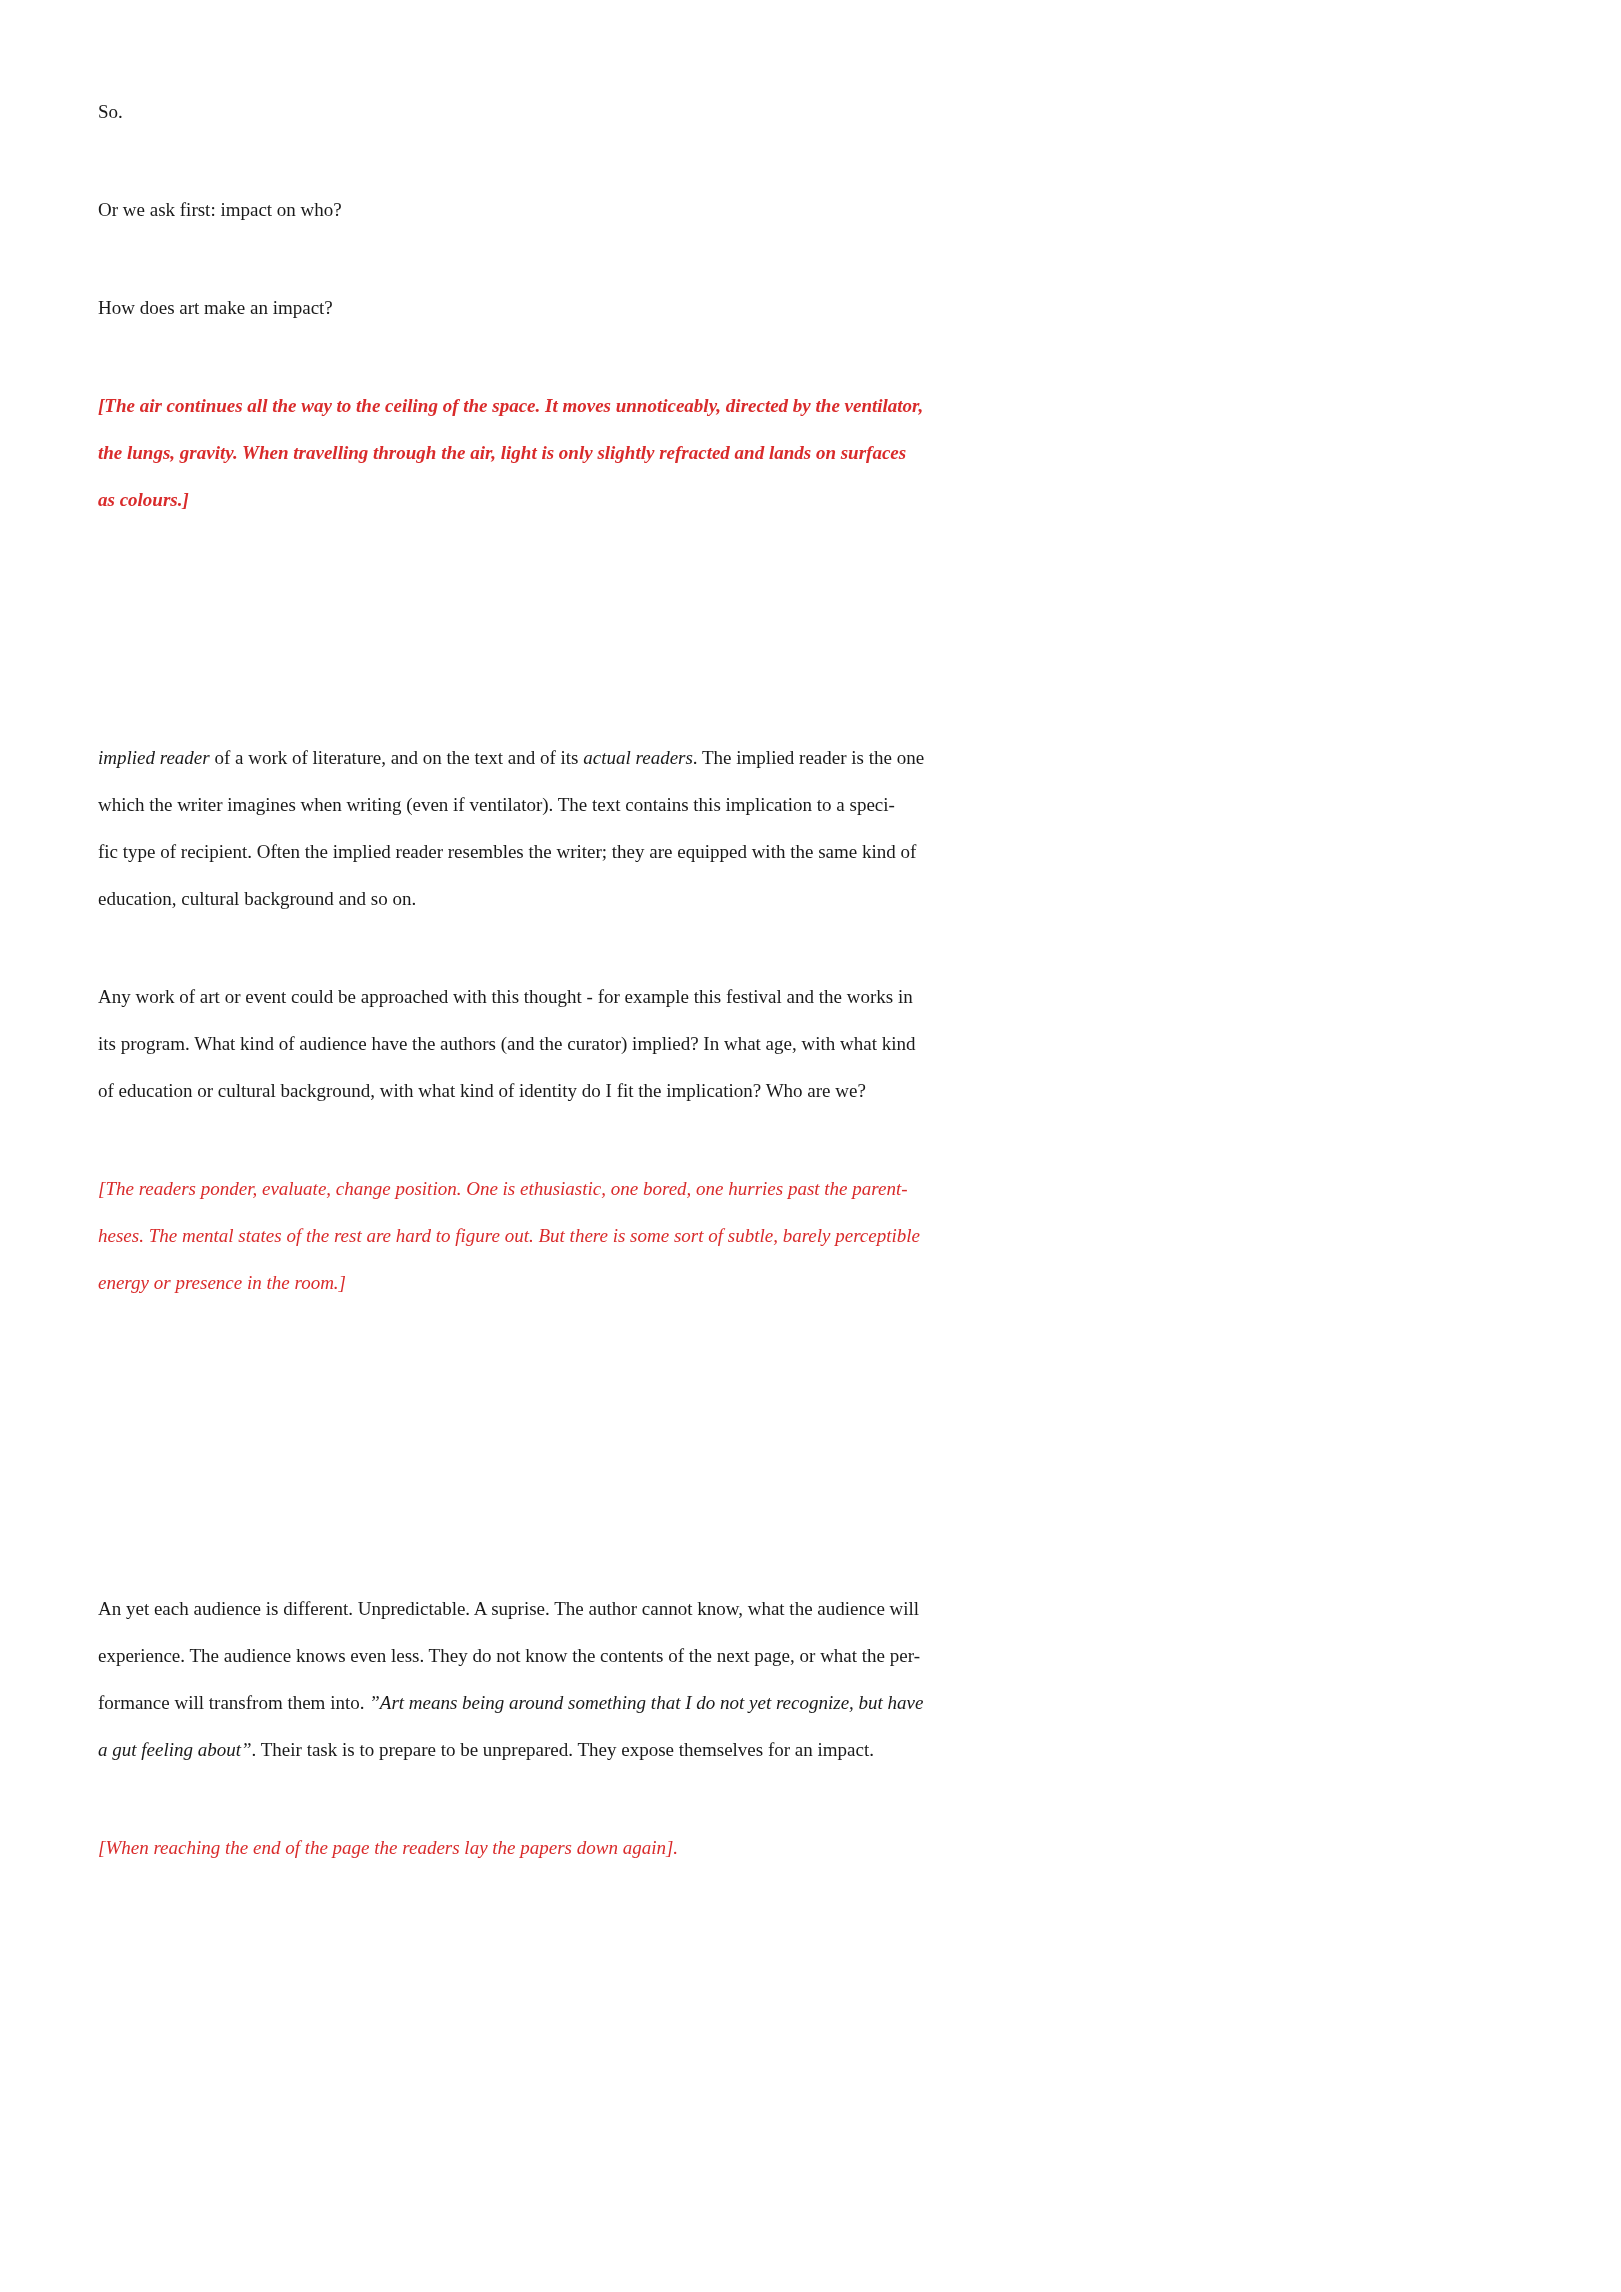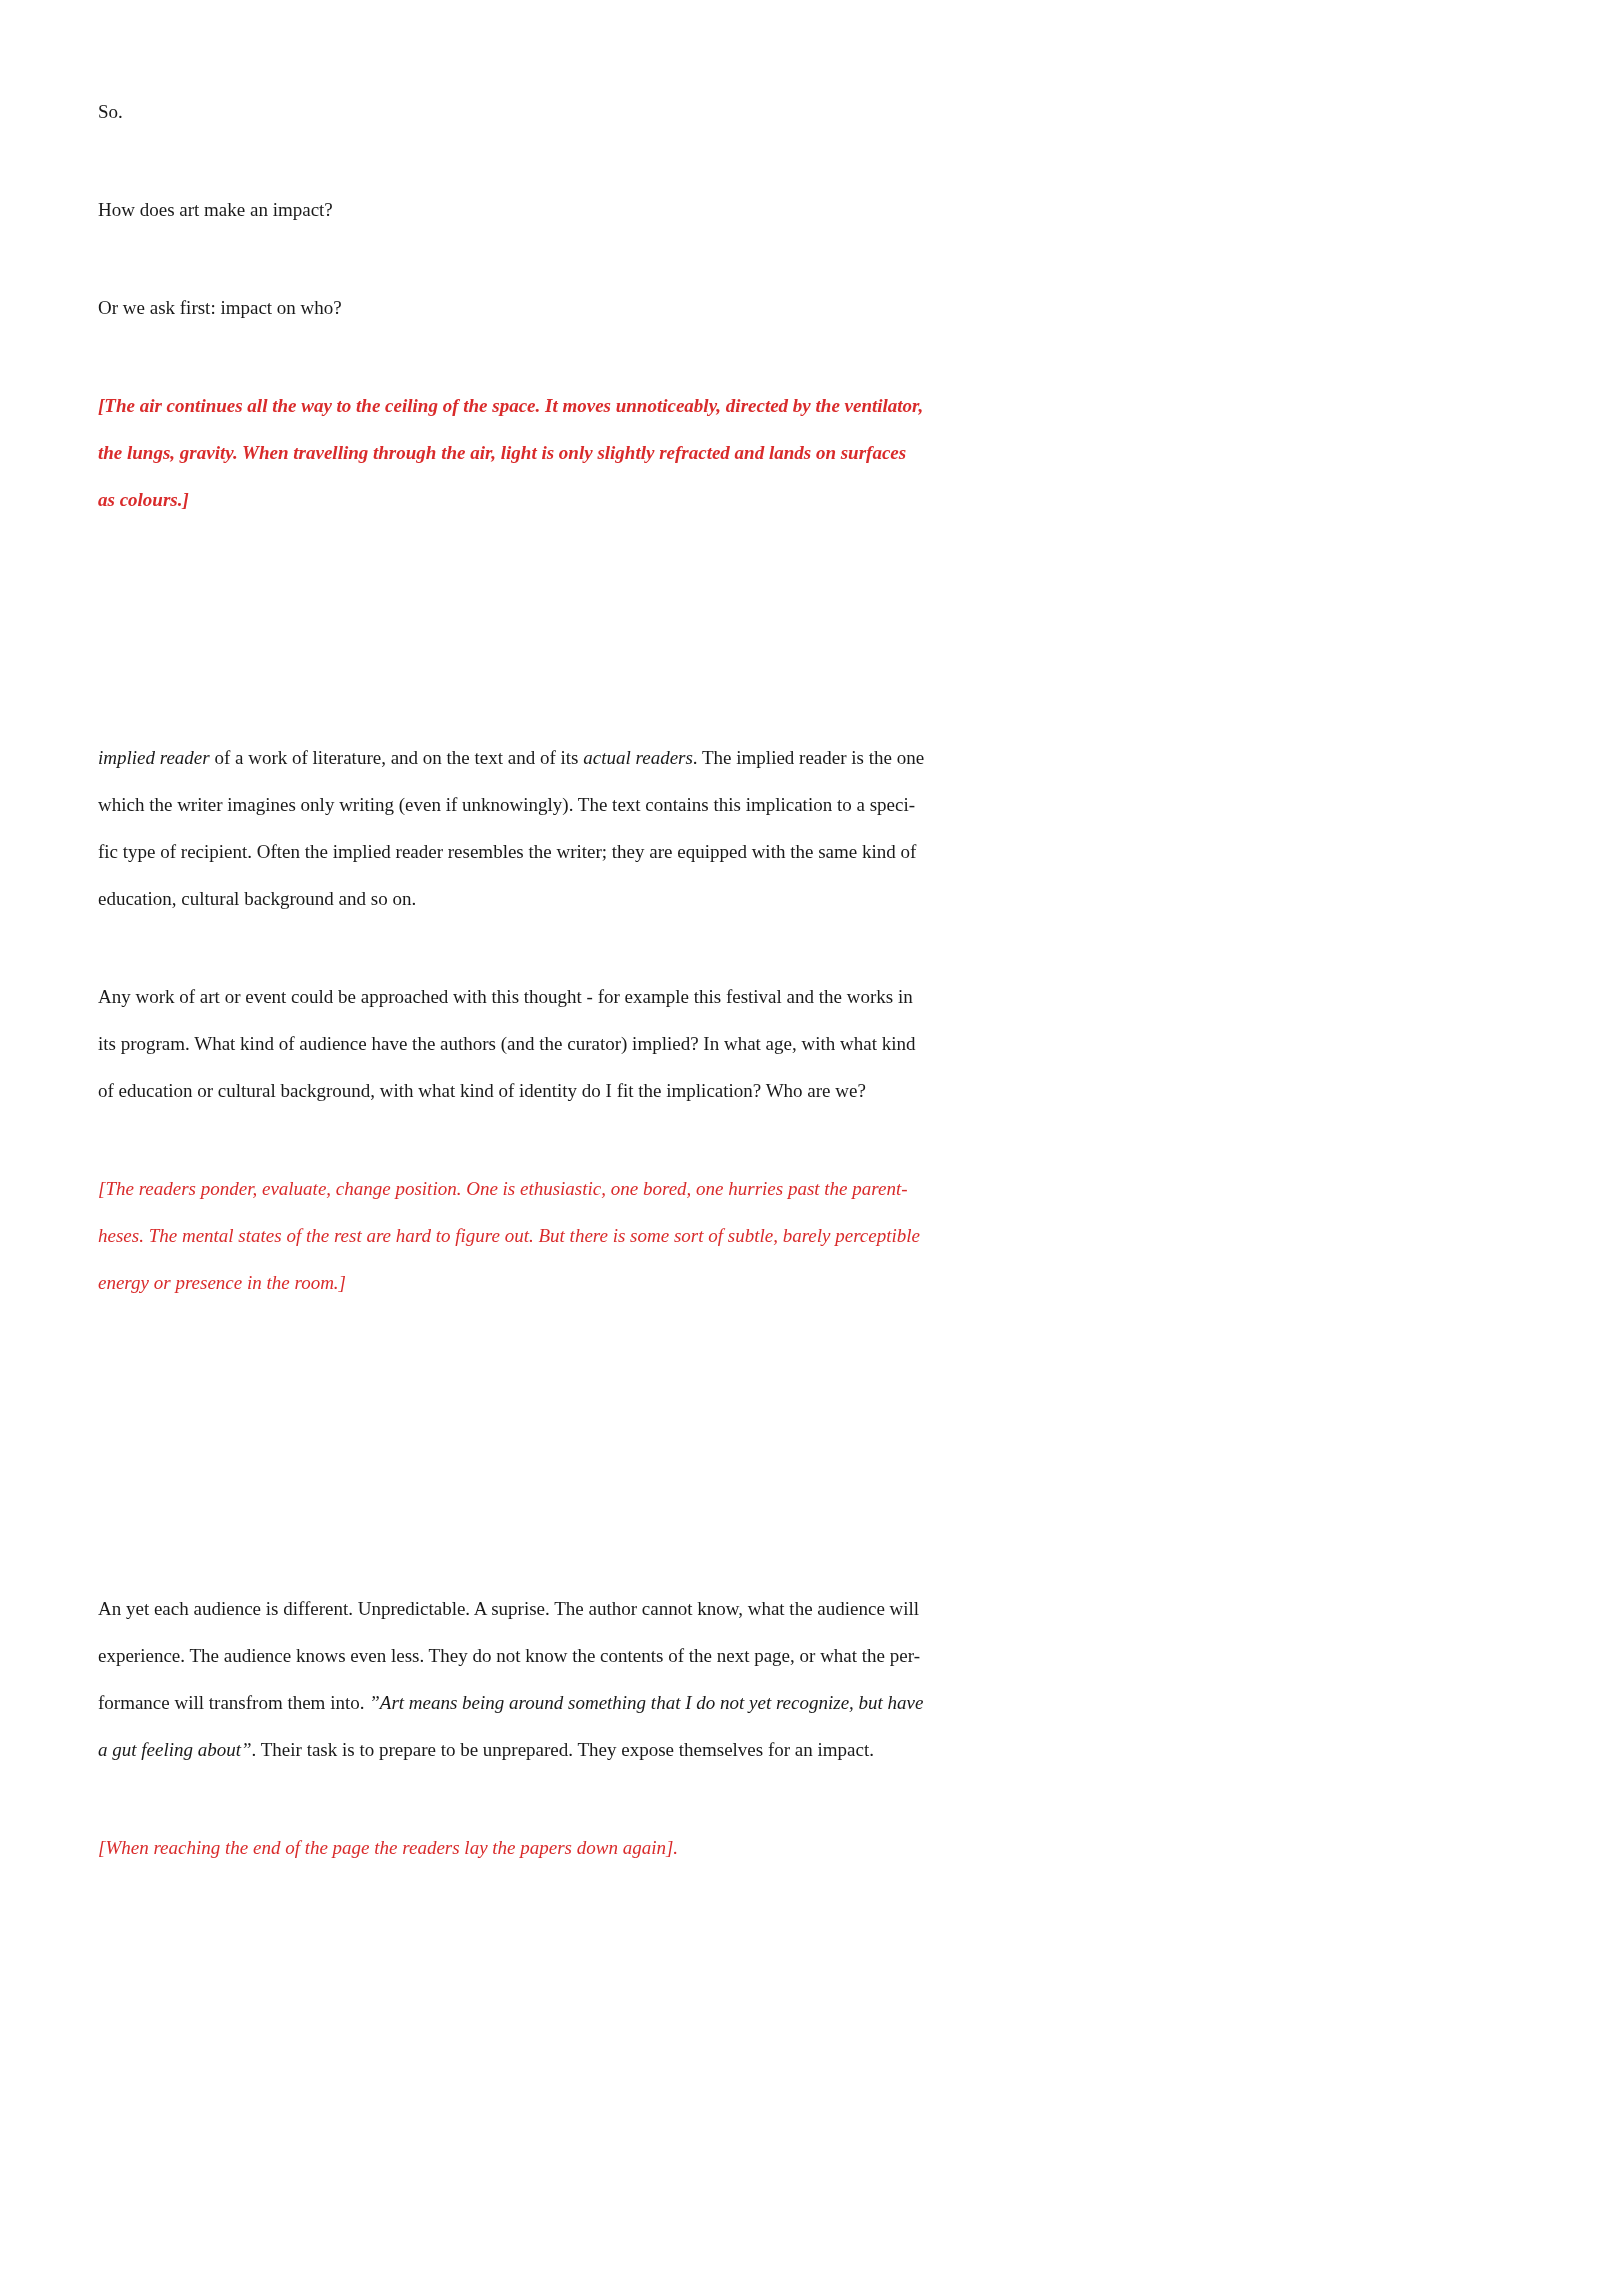--- a/index.html
+++ b/index.html
@@ -38,31 +38,31 @@
   em { font-style: italic; }
 </style>
 </head>
 <body>
 
 <div class="page">
   <div class="content">
 
     <p class="para">So.</p>
 
+    <p class="para">Or we ask first: impact on who?</p>
+
     <p class="para">How does art make an impact?</p>
-
-    <p class="para">Or we ask first: impact on who?</p>
 
 
     <p class="para red mb-lg">[The air continues all the way to the ceiling of the space. It moves unnoticeably, directed by the ventilator,
 the lungs, gravity. When travelling through the air, light is only slightly refracted and lands on surfaces
 as colours.]</p>
 
     <p class="para"><em>implied reader</em><span> of a work of literature, and on the text and of its </span><em>actual readers</em><span>. The implied reader is the one
-which the writer imagines only writing (even if unknowingly). The text contains this implication to a speci-
+which the writer imagines when writing (even if ventilator). The text contains this implication to a speci-
 fic type of recipient. Often the implied reader resembles the writer; they are equipped with the same kind of
 education, cultural background and so on.</span></p>
 
     <p class="para">Any work of art or event could be approached with this thought - for example this festival and the works in
 its program. What kind of audience have the authors (and the curator) implied? In what age, with what kind
 of education or cultural background, with what kind of identity do I fit the implication? Who are we?</p>
 
     <p class="para red mb-xl">[The readers ponder, evaluate, change position. One is ethusiastic, one bored, one hurries past the parent-
 heses. The mental states of the rest are hard to figure out. But there is some sort of subtle, barely perceptible
 energy or presence in the room.]</p>

